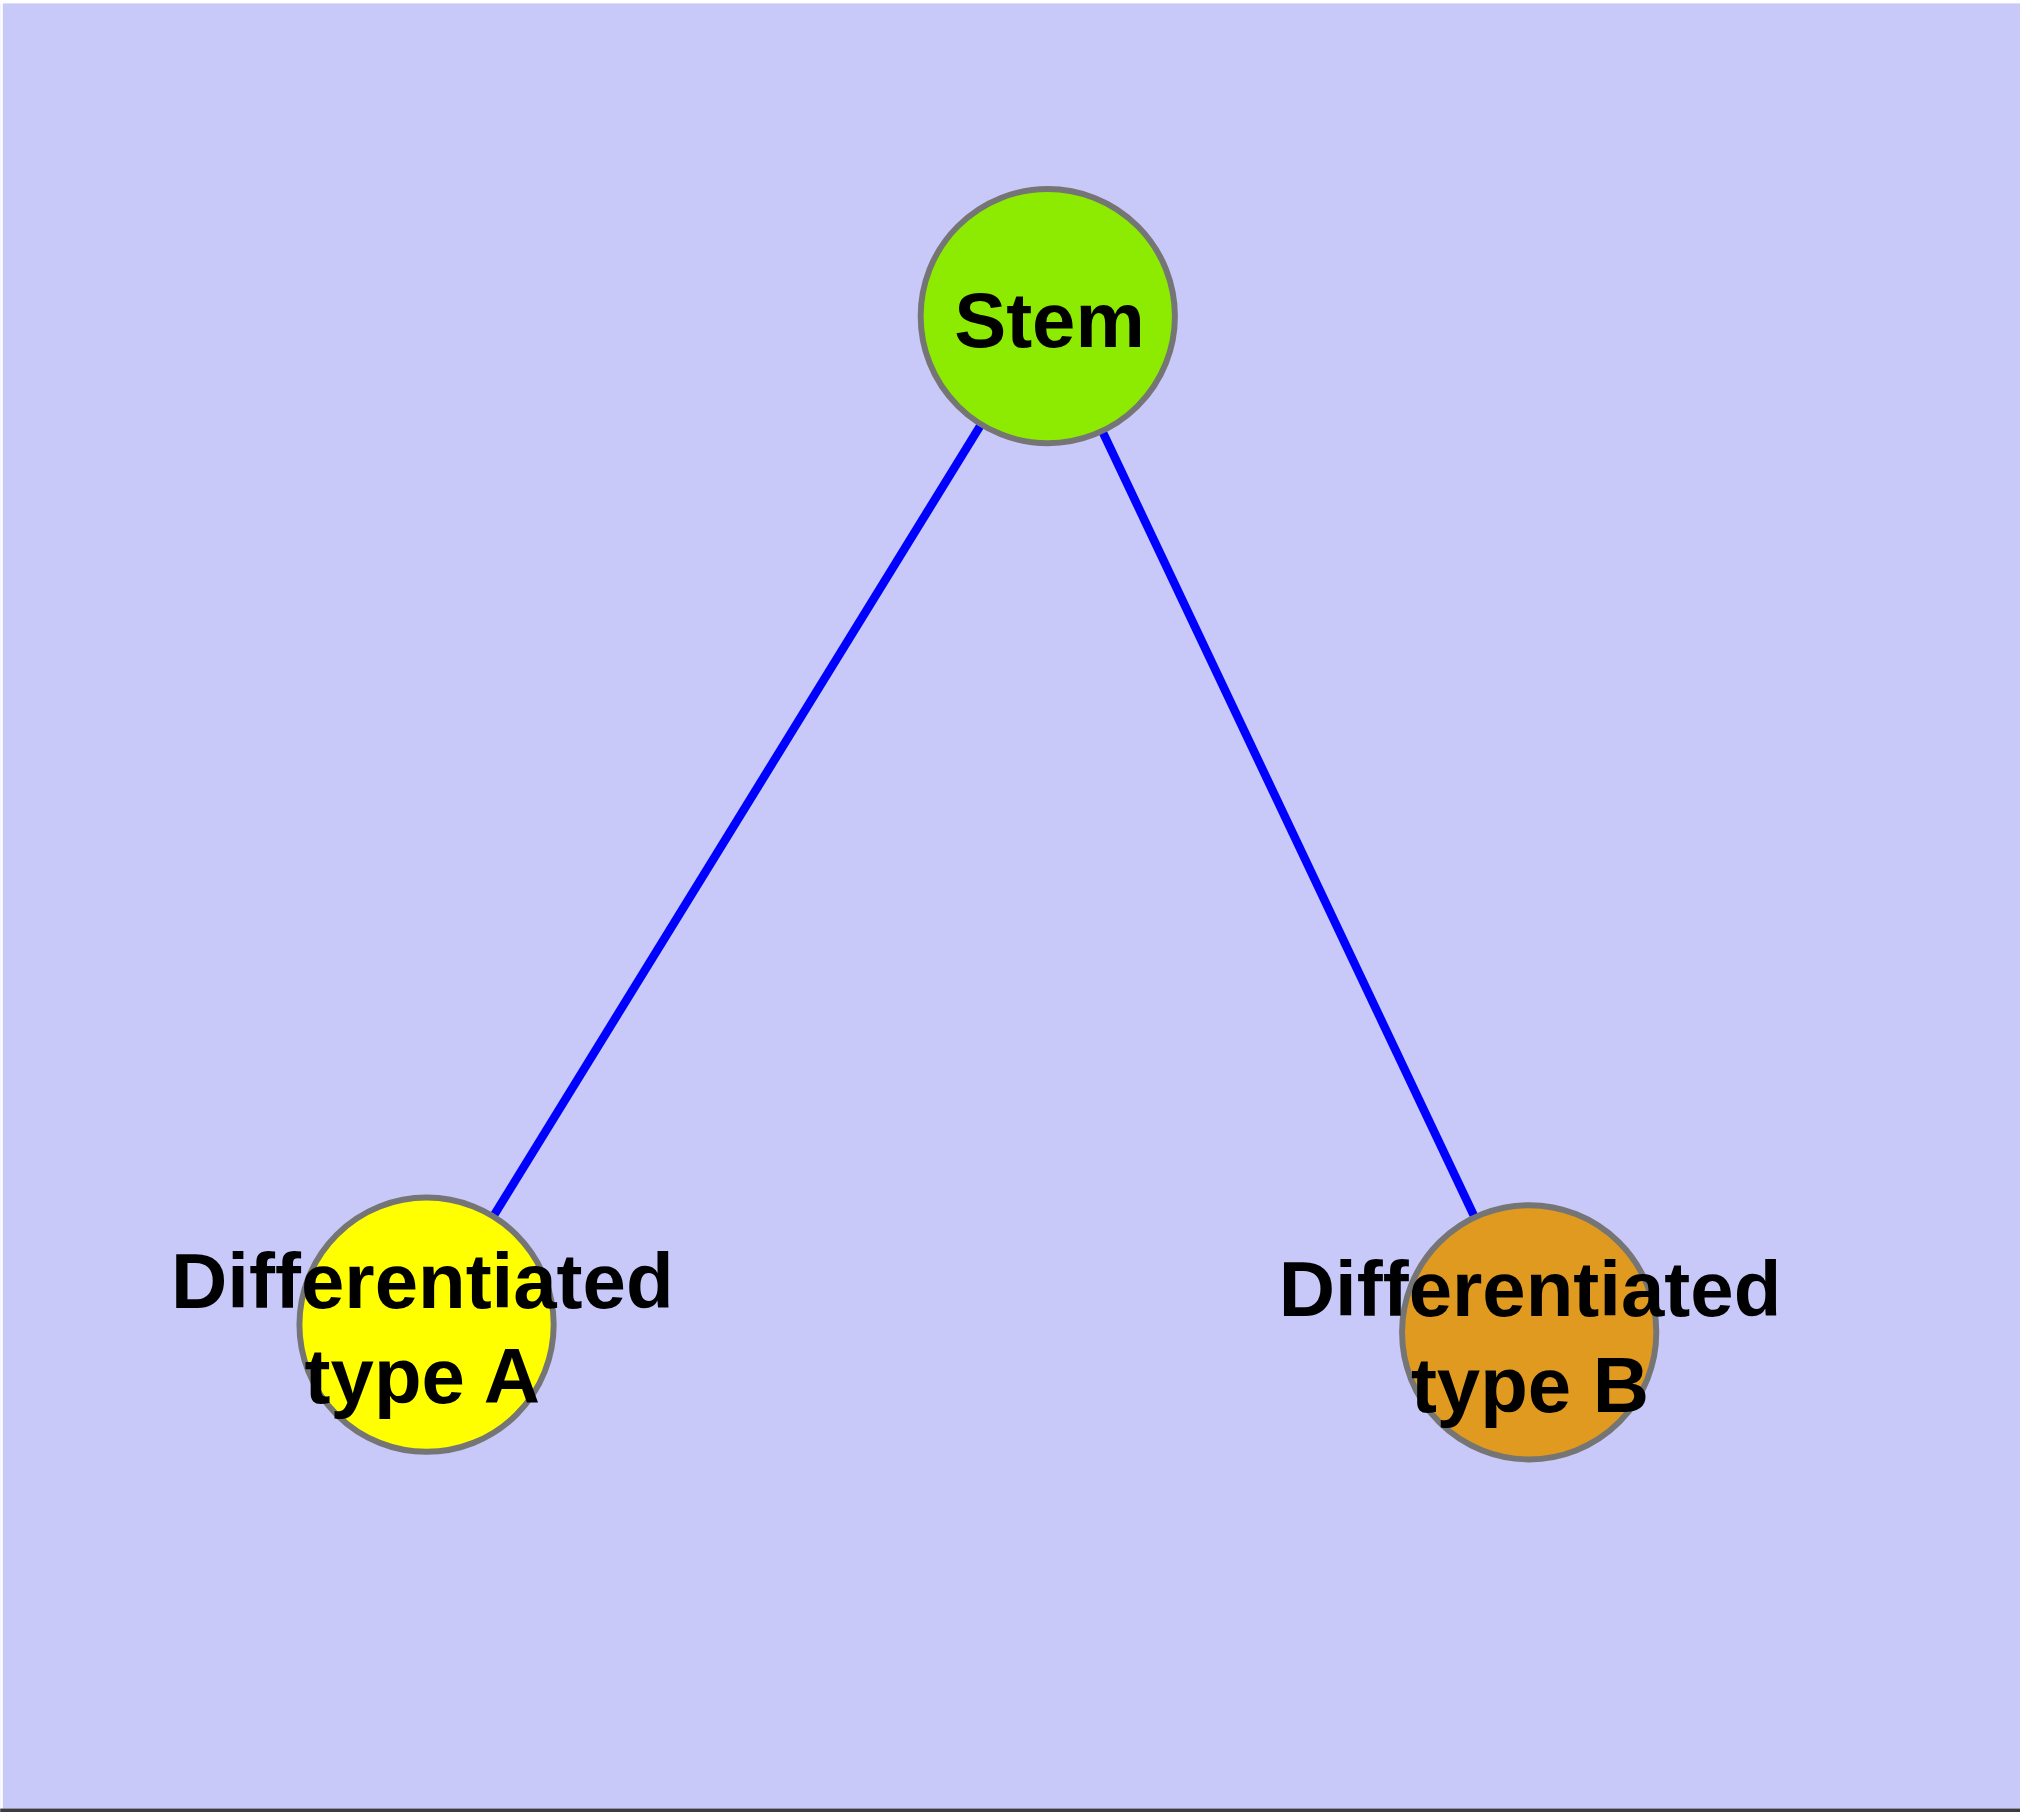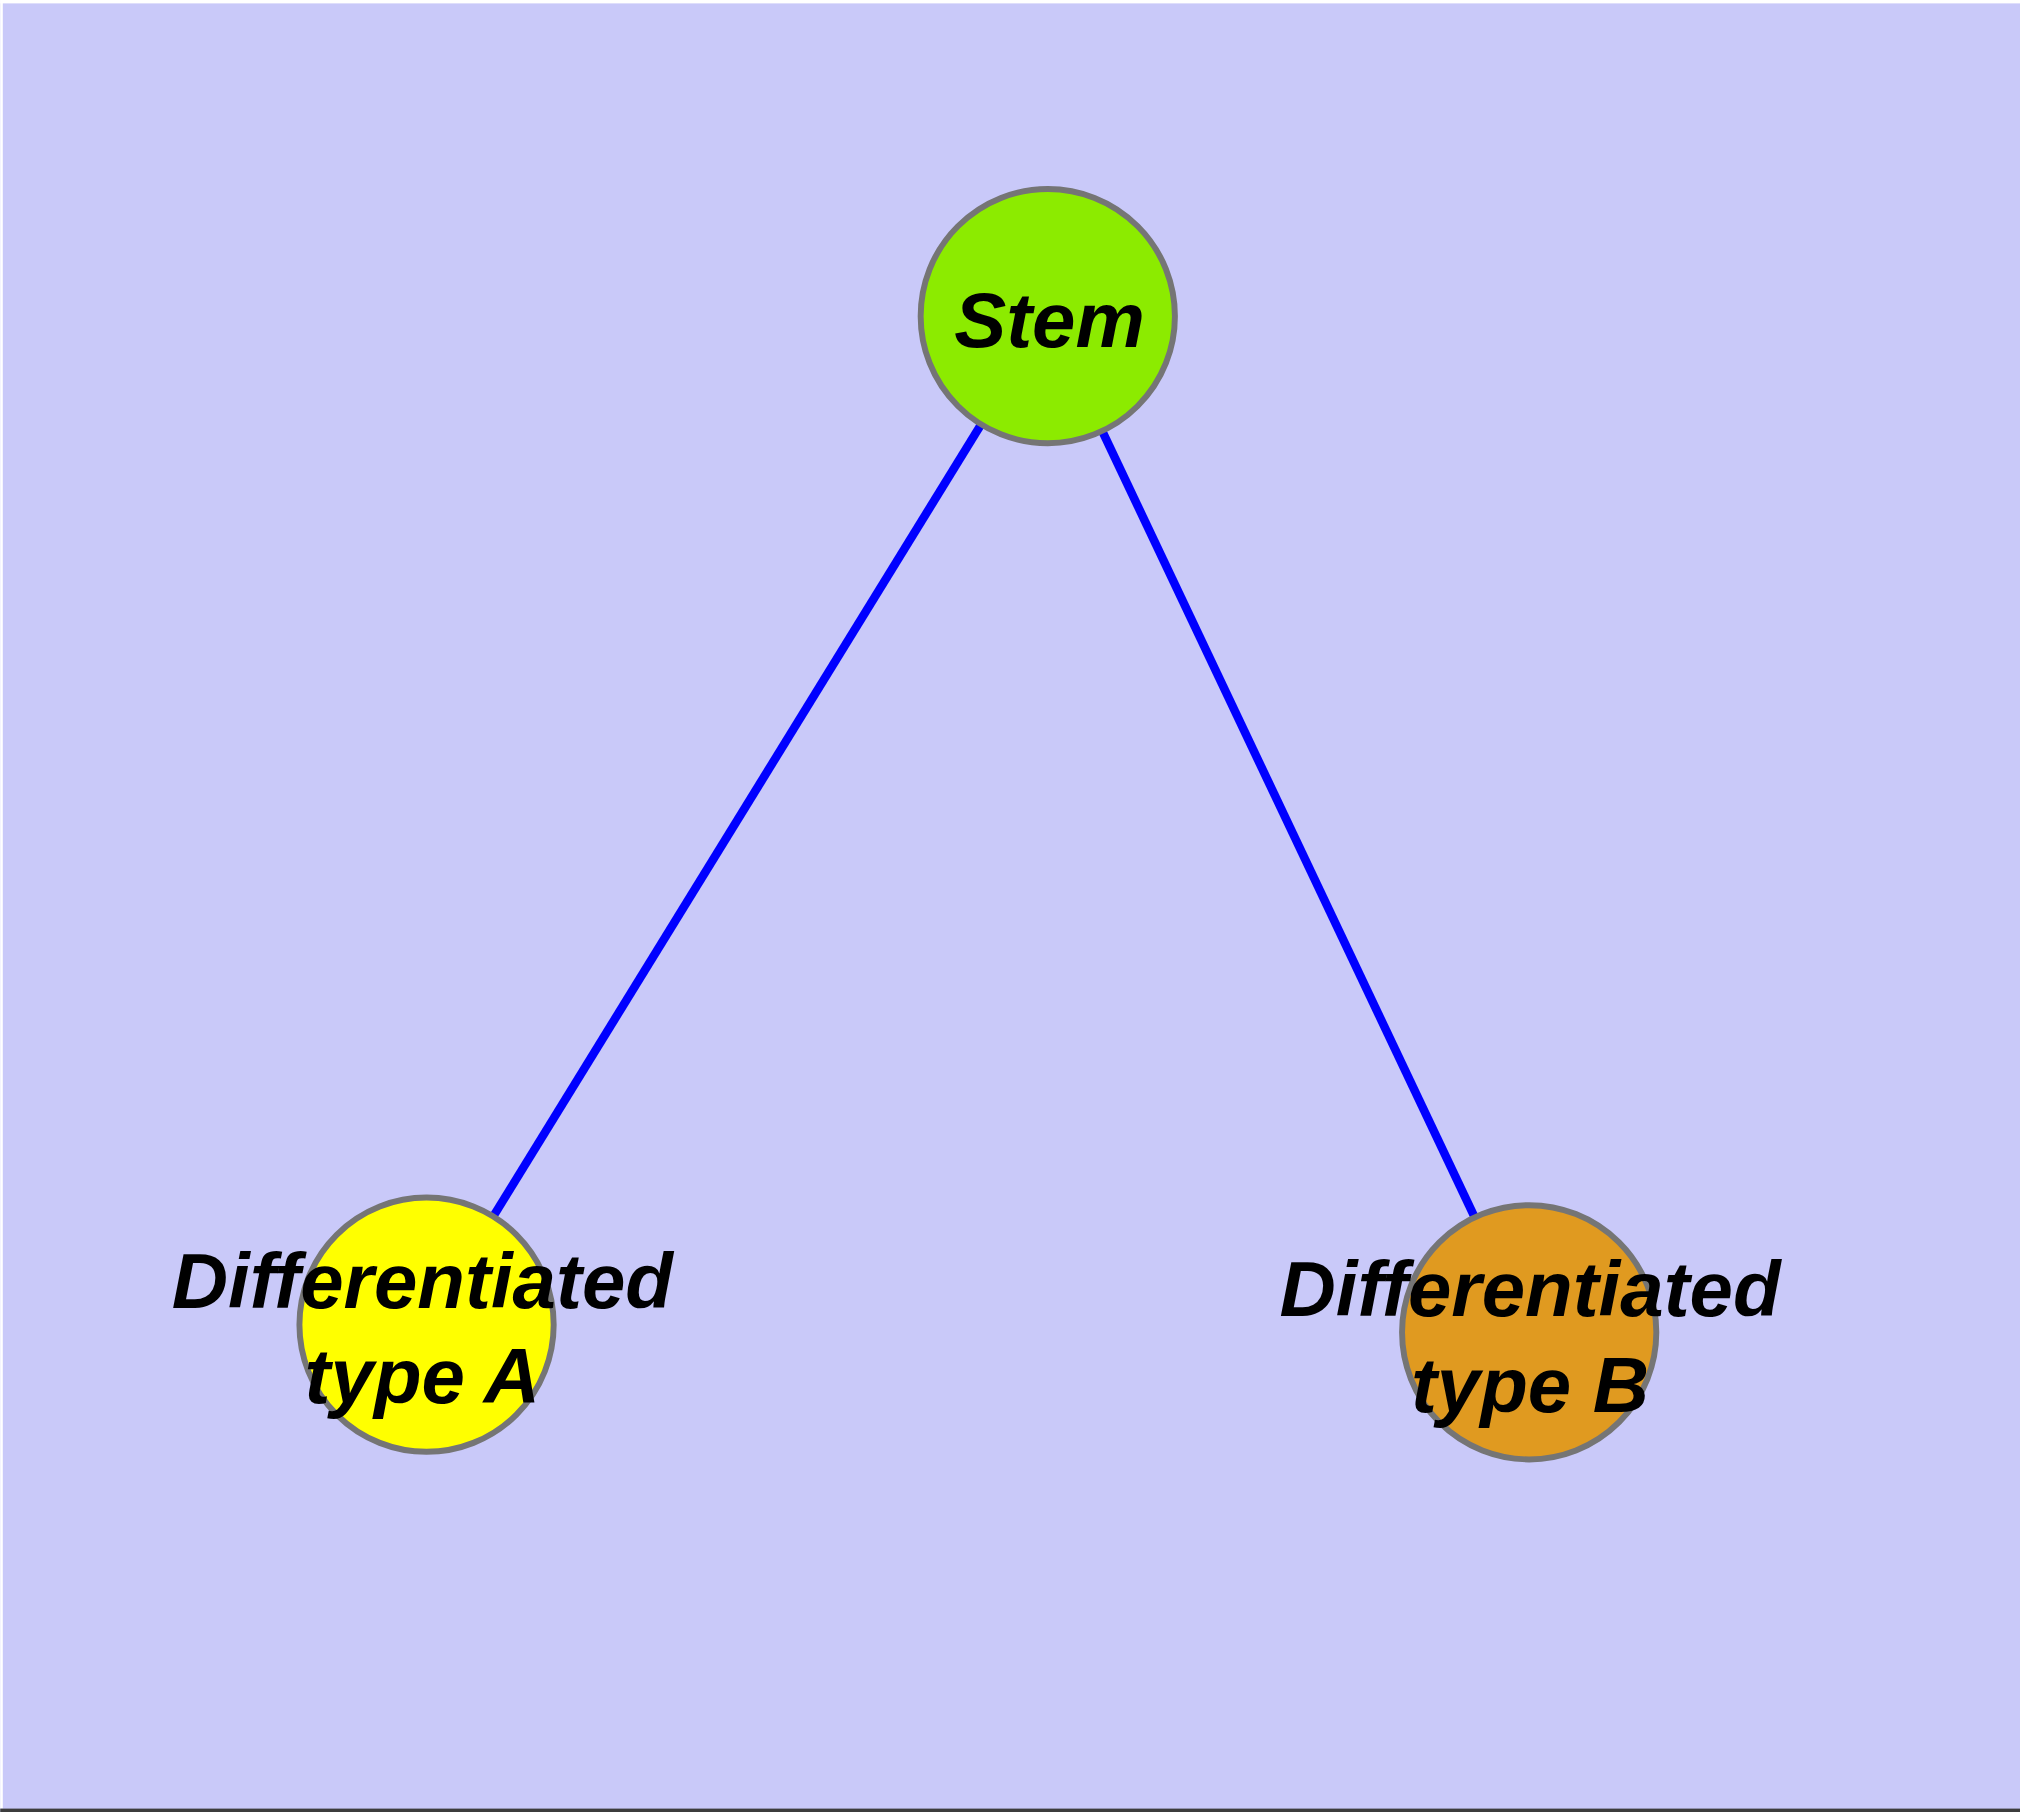--- a/index.html
+++ b/index.html
@@ -5,21 +5,20 @@
   html, body {
     margin: 0;
     padding: 0;
     background: #ffffff;
   }
   .canvas-wrap {
     width: 2021px;
     height: 1812px;
     position: relative;
     overflow: hidden;
-    font-style: italic;
   }
   svg {
     display: block;
     width: 2021px;
     height: 1812px;
   }
   .edge-line {
     stroke-width: 10;
     fill: none;
   }

